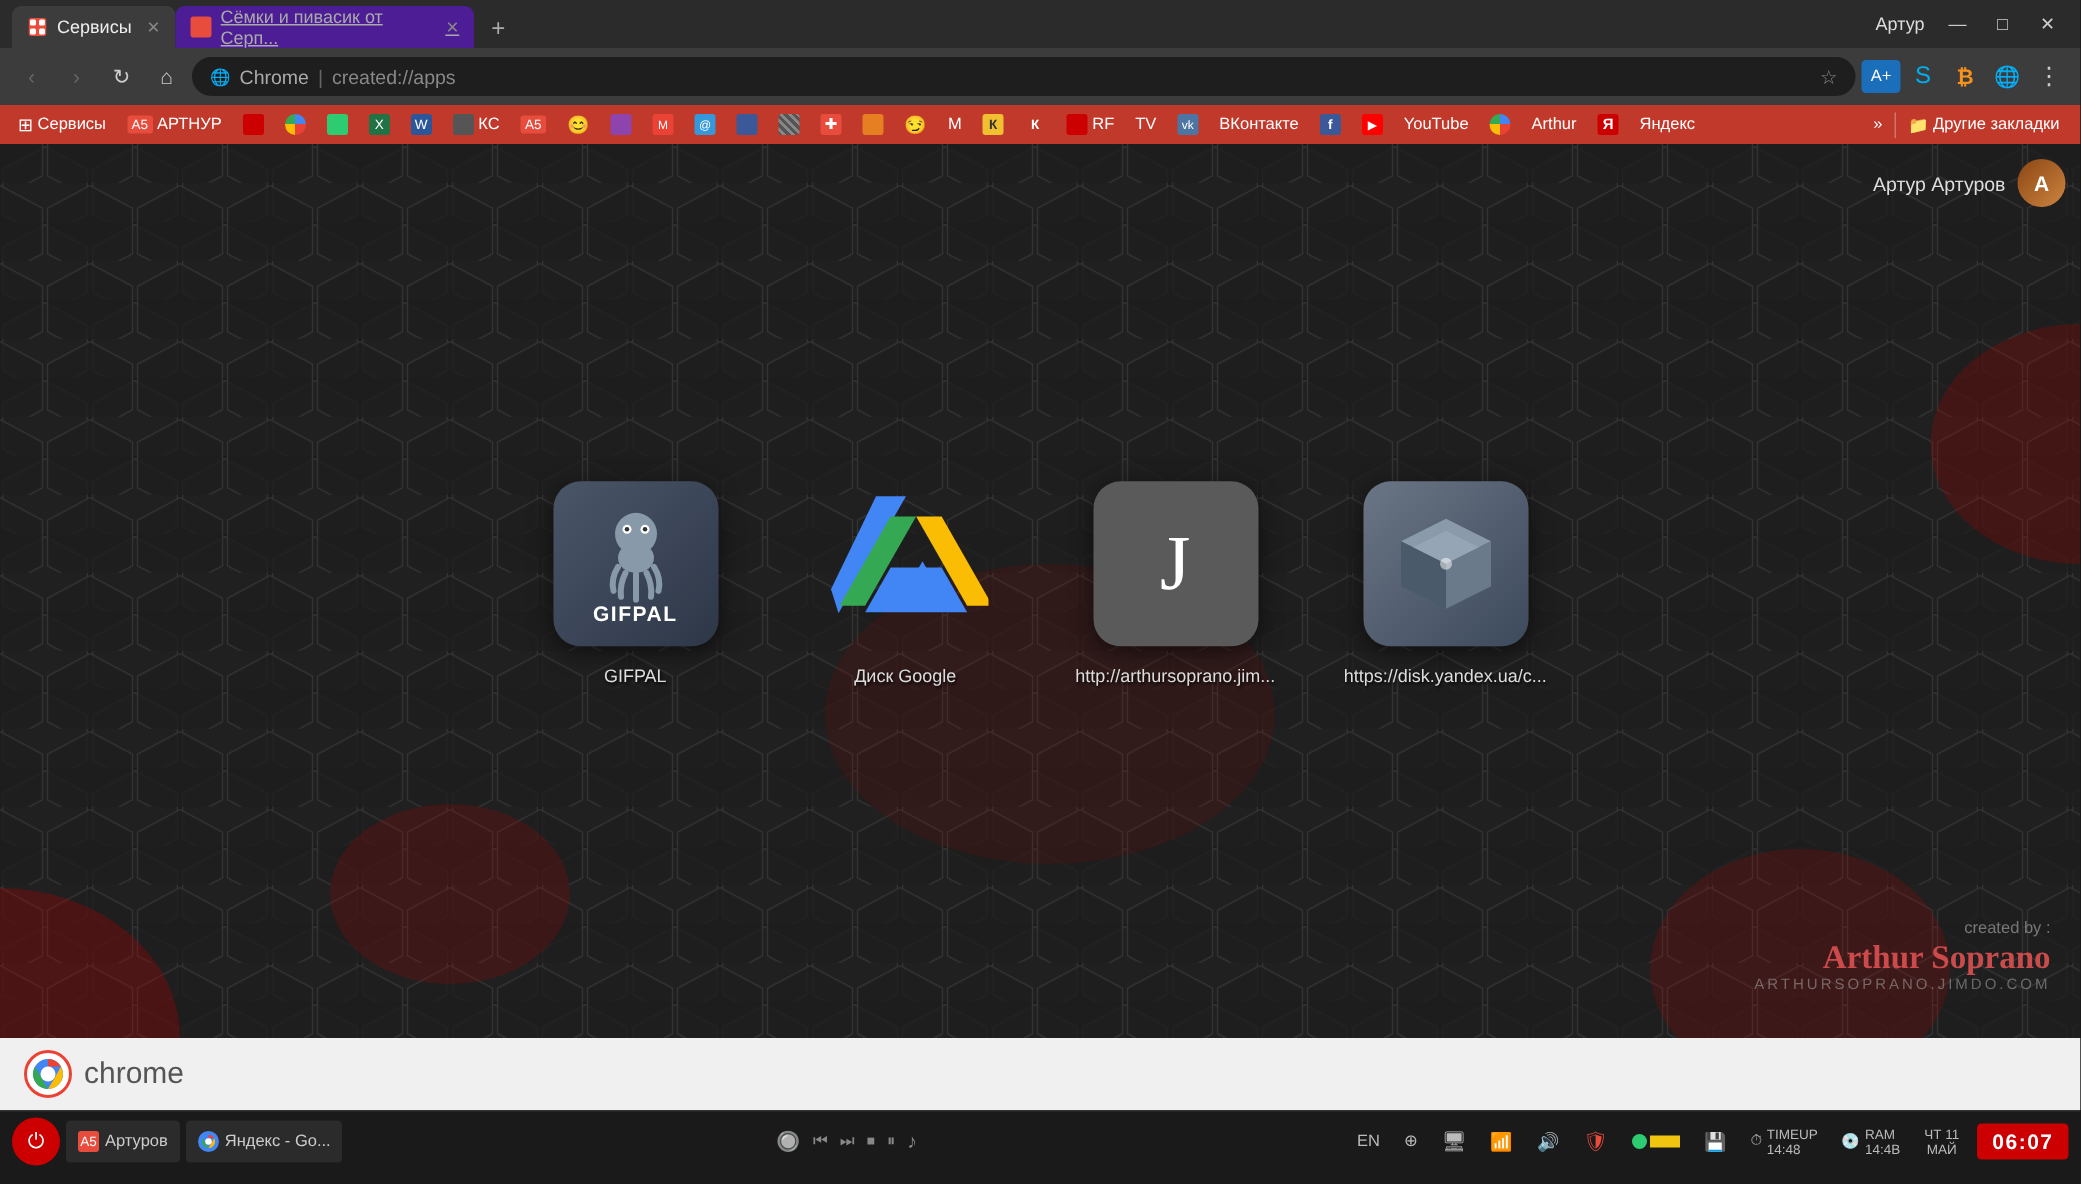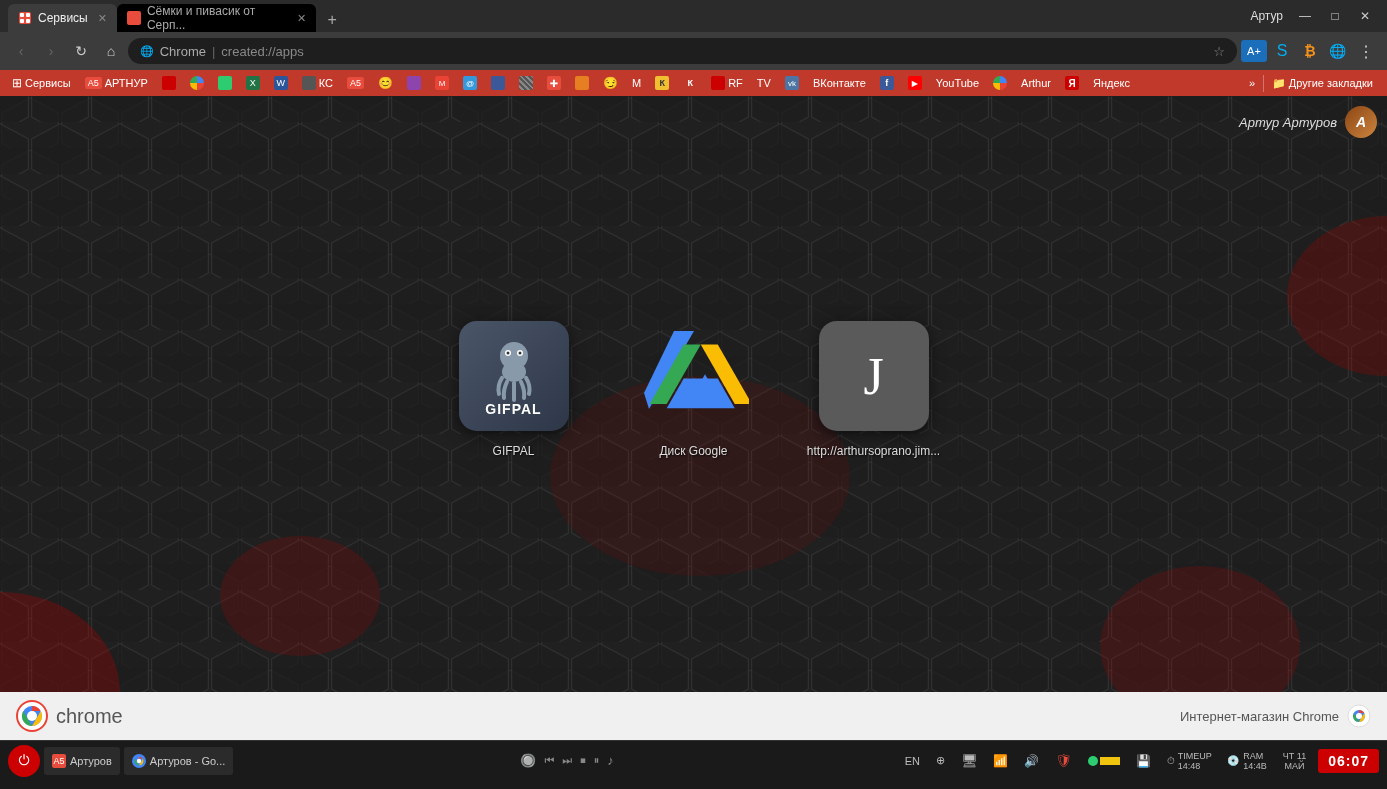--- a/index.html
+++ b/index.html
@@ -29,22 +29,23 @@
       font-size: 12px;
       gap: 6px;
       cursor: pointer;
       max-width: 220px;
     }
     .tab.active {
       background: #3c3c3c;
       color: #eee;
     }
     .tab.inactive {
-      background: #000000;
+      background: #4c1d95;
       color: #aaa;
+      text-decoration: underline;
     }
     .tab-close { margin-left: 4px; color: #888; font-size: 11px; cursor: pointer; }
     .new-tab-btn { width: 24px; height: 24px; display: flex; align-items: center; justify-content: center; color: #aaa; font-size: 16px; cursor: pointer; margin-left: 4px; }
     #window-controls { display: flex; gap: 2px; }
     .win-ctrl { width: 28px; height: 20px; display: flex; align-items: center; justify-content: center; font-size: 12px; cursor: pointer; color: #ccc; }
     #user-name { color: #ddd; font-size: 12px; margin-right: 8px; }
 
     
     #navbar {
       height: 38px;
@@ -137,21 +138,20 @@
     
     #user-info {
       position: absolute;
       top: 10px;
       right: 10px;
       display: flex;
       align-items: center;
       gap: 8px;
       color: #ddd;
       font-size: 13px;
-      font-style: italic;
     }
     #user-avatar {
       width: 32px;
       height: 32px;
       border-radius: 50%;
       background: linear-gradient(135deg, #8b4513, #cd853f);
       display: flex;
       align-items: center;
       justify-content: center;
       color: white;
@@ -596,67 +596,79 @@
       <span class="app-label">Диск Google</span>
     </div>
 
     <div class="app-item">
       <div class="app-icon-wrapper">
         <div class="j-icon">J</div>
       </div>
       <span class="app-label">http://arthursoprano.jim...</span>
     </div>
 
-  </div>
-
+    <div class="app-item">
+      <div class="app-icon-wrapper">
+        <div class="ydisk-icon">
+          <svg width="80" height="80" viewBox="0 0 80 80">
+
+            <polygon points="40,10 70,25 70,55 40,70 10,55 10,25" fill="#5a6a7a" opacity="0.6"></polygon>
+            <polygon points="40,10 70,25 40,40 10,25" fill="#8a9aaa"></polygon>
+            <polygon points="10,25 40,40 40,70 10,55" fill="#4a5a6a"></polygon>
+            <polygon points="70,25 40,40 40,70 70,55" fill="#6a7a8a"></polygon>
+
+            <polygon points="40,18 62,29 40,40 18,29" fill="#9aaabb" opacity="0.7"></polygon>
+
+            <circle cx="40" cy="40" r="4" fill="rgba(255,255,255,0.5)"></circle>
+          </svg>
+        </div>
+      </div>
+      <span class="app-label">https://disk.yandex.ua/c...</span>
+    </div>
+  </div>
+
+  <div id="arthur-watermark">
+    <div class="created-by">created by :</div>
+    <div class="arthur-name">Arthur Soprano</div>
+    <div class="site-url">ARTHURSOPRANO.JIMDO.COM</div>
+  </div>
 </div>
 
 <div id="bottom-bar">
 
   <svg id="chrome-logo-bottom" viewBox="0 0 32 32">
     <circle cx="16" cy="16" r="16" fill="#fff"></circle>
     <circle cx="16" cy="16" r="10" fill="#4285f4"></circle>
     <path d="M16 6 A10 10 0 0 1 24.66 11 L16 11 Z" fill="#ea4335"></path>
     <path d="M24.66 11 A10 10 0 0 1 16 26 L20.8 18 Z" fill="#fbbc04"></path>
     <path d="M16 26 A10 10 0 0 1 7.34 11 L11.2 18 Z" fill="#34a853"></path>
     <circle cx="16" cy="16" r="5" fill="white"></circle>
 
     <circle cx="16" cy="16" r="15" fill="none" stroke="#ea4335" stroke-width="2"></circle>
   </svg>
   <span id="chrome-text-bottom">chrome</span>
-  <div id="bottom-right">
-    <span>Интернет-магазин Chrome</span>
-    <svg width="24" height="24" viewBox="0 0 24 24">
-      <circle cx="12" cy="12" r="11" fill="white" stroke="#ddd"></circle>
-      <circle cx="12" cy="12" r="6" fill="#4285f4"></circle>
-      <path d="M12 6 A6 6 0 0 1 17.2 9 L12 9 Z" fill="#ea4335"></path>
-      <path d="M17.2 9 A6 6 0 0 1 12 18 L14.5 13.5 Z" fill="#fbbc04"></path>
-      <path d="M12 18 A6 6 0 0 1 6.8 9 L9.5 13.5 Z" fill="#34a853"></path>
-      <circle cx="12" cy="12" r="3" fill="white"></circle>
-    </svg>
-  </div>
 </div>
 
 <div id="taskbar">
   <div class="taskbar-start">
     <span style="color:white;font-size:14px;">⏻</span>
   </div>
   <div class="taskbar-item">
     <span style="width:14px;height:14px;background:#e74c3c;border-radius:2px;color:white;font-size:9px;display:flex;align-items:center;justify-content:center;">А5</span>
     <span>Артуров</span>
   </div>
   <div class="taskbar-item">
     <svg width="14" height="14" viewBox="0 0 32 32">
       <circle cx="16" cy="16" r="16" fill="#4285f4"></circle>
       <path d="M16 6 A10 10 0 0 1 24.66 11 L16 11 Z" fill="#ea4335"></path>
       <path d="M24.66 11 A10 10 0 0 1 16 26 L20.8 18 Z" fill="#fbbc04"></path>
       <path d="M16 26 A10 10 0 0 1 7.34 11 L11.2 18 Z" fill="#34a853"></path>
       <circle cx="16" cy="16" r="5" fill="white"></circle>
     </svg>
-    <span>Артуров - Go...</span>
+    <span>Яндекс - Go...</span>
   </div>
 
   <div class="taskbar-spacer">
 
     <div style="display:flex;align-items:center;justify-content:center;gap:8px;height:100%;">
       <span style="color:#888;font-size:13px;cursor:pointer;">🔘</span>
       <span style="color:#888;font-size:11px;cursor:pointer;">⏮</span>
       <span style="color:#888;font-size:11px;cursor:pointer;">⏭</span>
       <span style="color:#888;font-size:11px;cursor:pointer;">⏹</span>
       <span style="color:#888;font-size:11px;cursor:pointer;">⏸</span>

